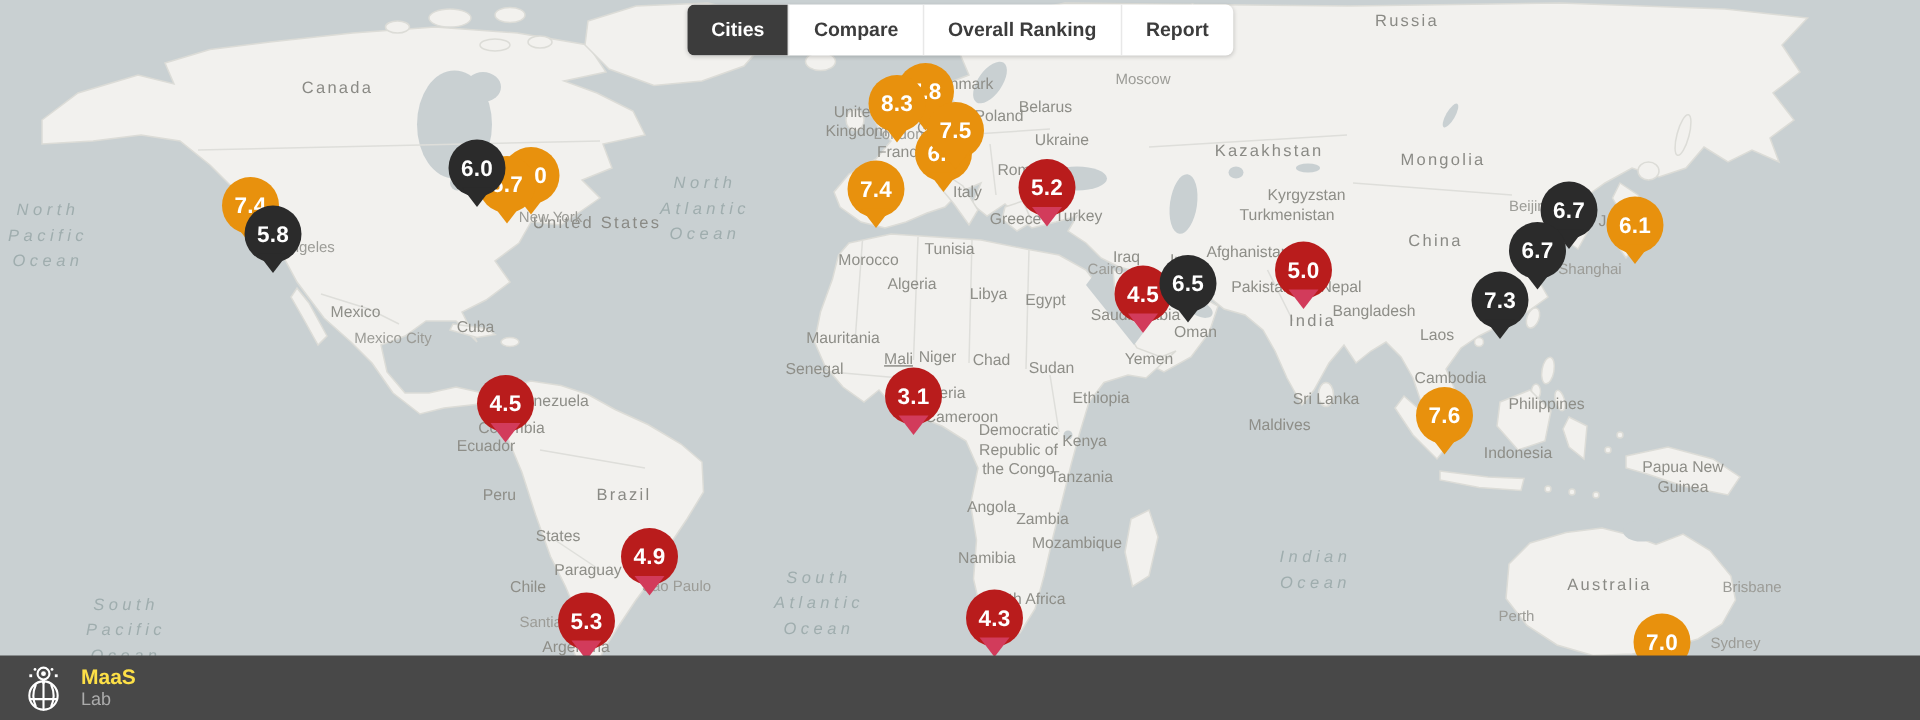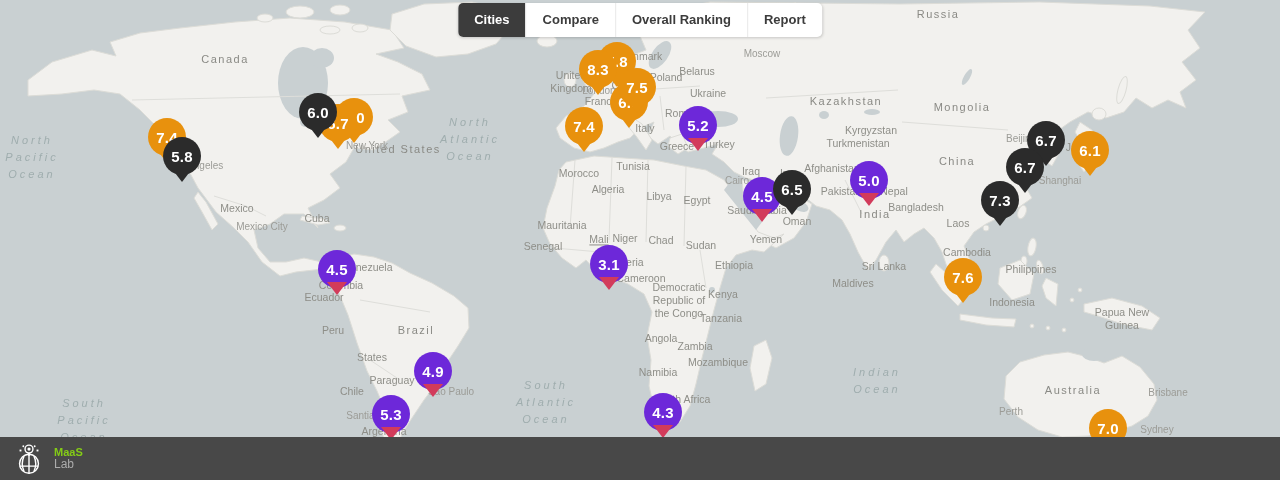--- a/index.html
+++ b/index.html
@@ -12,37 +12,37 @@
   .map-label{position:absolute;transform:translate(-50%,-50%);white-space:pre-line;text-align:center;z-index:3;pointer-events:none;line-height:1.25;}
   .map-label.country{font-size:10.5px;color:#8E8E88;}
   .map-label.region{font-size:11px;letter-spacing:1.5px;color:#8A8A85;}
   .map-label.city{font-size:10px;color:#9C9C97;padding-left:28px;}
   .map-label.ocean{font-size:11px;font-style:italic;letter-spacing:3px;color:#9FADAE;line-height:1.55;}
 
   
   .marker{position:absolute;width:38px;height:38px;border-radius:50%;display:flex;align-items:center;justify-content:center;z-index:5;cursor:pointer;}
   .marker::after{content:'';position:absolute;top:32px;left:50%;transform:translateX(-50%);border:10px solid transparent;border-bottom:0;border-top-width:13px;}
   .marker.orange{background:#E8910D;}  .marker.orange::after{border-top-color:#E8910D;}
-  .marker.crimson{background:#6d28d9;} .marker.crimson::after{border-top-color:#D23B5B;}
+  .marker.crimson{background:#b91c1c;} .marker.crimson::after{border-top-color:#D23B5B;}
   .marker.black{background:#2B2B2B;}   .marker.black::after{border-top-color:#2B2B2B;}
   .mval{color:#fff;font-weight:bold;font-size:15px;letter-spacing:.2px;}
 
   
   #tabbar{position:absolute;top:3px;left:50%;transform:translateX(-50%);display:flex;background:#fff;border-radius:5px;overflow:hidden;z-index:30;box-shadow:0 1px 3px rgba(0,0,0,.18);}
   .tab{padding:0 16px;height:34px;line-height:34px;font-size:13px;font-weight:bold;color:#3c3c3c;border-left:1px solid #e8e8e8;cursor:pointer;white-space:nowrap;}
   .tab:first-child{border-left:none;}
   .tab.active{background:#3C3C3C;color:#fff;}
 
   
   #citySelect{position:absolute;top:62px;left:16px;width:110px;height:23px;line-height:23px;padding:0 9px;background:rgba(158,163,166,.92);border:1px solid #c9cdcf;border-radius:4px;color:#fff;font-size:11px;z-index:30;cursor:pointer;box-sizing:border-box;white-space:nowrap;overflow:hidden;}
 
   
   #footer{position:absolute;left:0;right:0;bottom:0;height:43px;background:#484848;z-index:20;display:flex;align-items:center;padding-left:12px;}
   #footer .brand{margin-left:8px;line-height:1.1;}
-  #footer .brand .t{color:#84cc16;font-weight:bold;font-size:11px;}
+  #footer .brand .t{color:#fde047;font-weight:bold;font-size:14px;}
   #footer .brand .b{color:#ABABAB;font-size:12px;}
 </style>
 </head>
 <body>
 
 <div id="app">
 
   <div id="map">
     <svg width="1280" height="480" viewBox="0 0 1280 480">
       <g fill="#F2F1EE" stroke="#DCDCD7" stroke-width="1">

